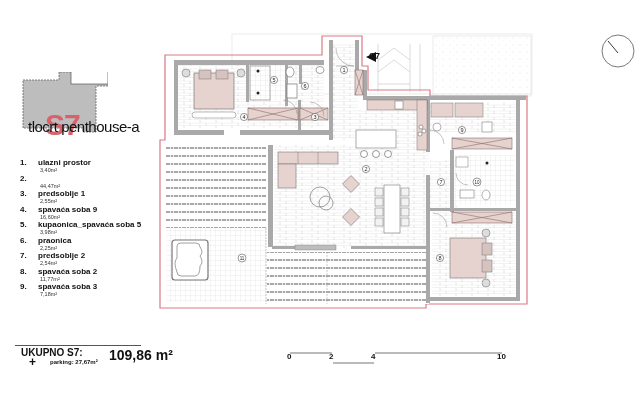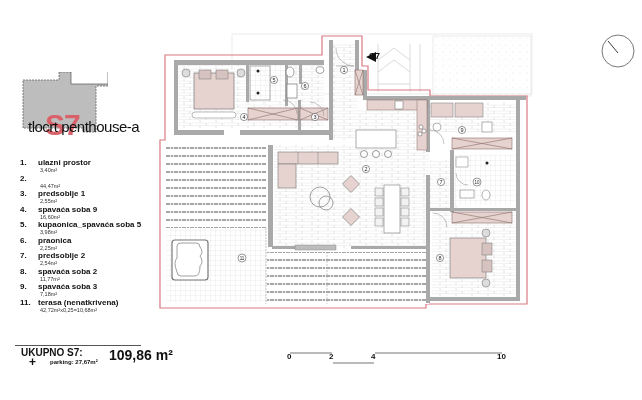--- a/index.html
+++ b/index.html
@@ -72,25 +72,20 @@
   <div class="leg-item">
       <span class="leg-num">8.</span>
       <span class="leg-name">spavaća soba 2</span>
       <span class="leg-area">11,77m²</span>
     </div>
   <div class="leg-item">
       <span class="leg-num">9.</span>
       <span class="leg-name">spavaća soba 3</span>
       <span class="leg-area">7,18m²</span>
     </div>
-  <div class="leg-item">
-      <span class="leg-num">11.</span>
-      <span class="leg-name">terasa  (nenatkrivena)</span>
-      <span class="leg-area">42,72m²x0,25=10,68m²</span>
-    </div>
 </div>
 <div class="leg-divider"></div>
 <div class="total">UKUPNO S7:</div>
 <div class="total-val">109,86 m²</div>
 <div class="plus">+</div>
 <div class="parking">parking: 27,67m²</div>
 
 <svg class="plan" width="642" height="400" viewBox="0 0 642 400">
   <defs>
     <pattern id="plank" width="16" height="6" patternUnits="userSpaceOnUse">

